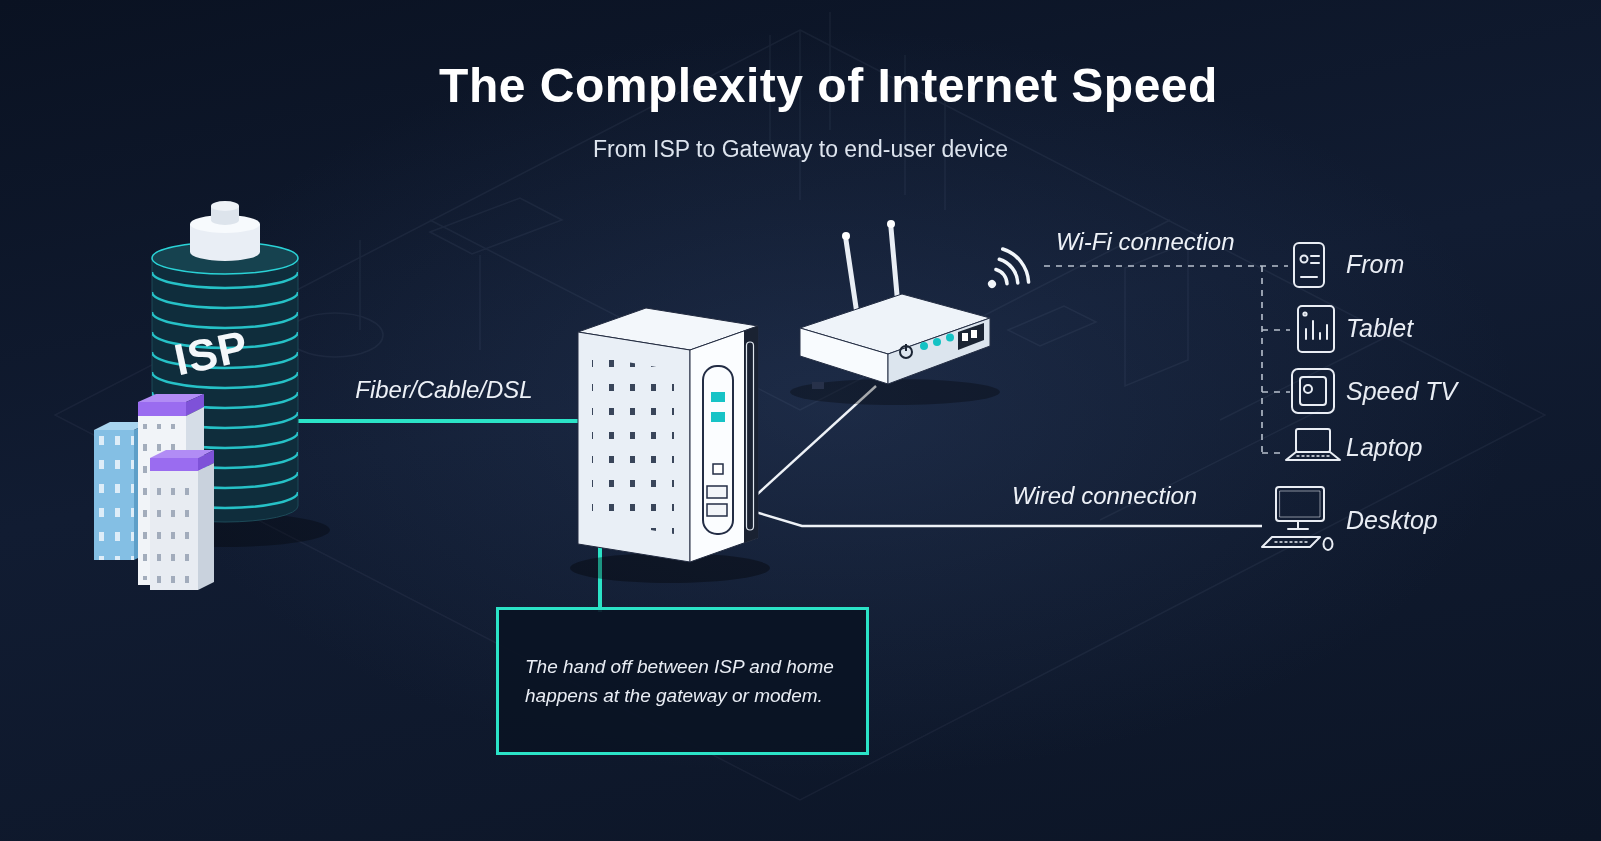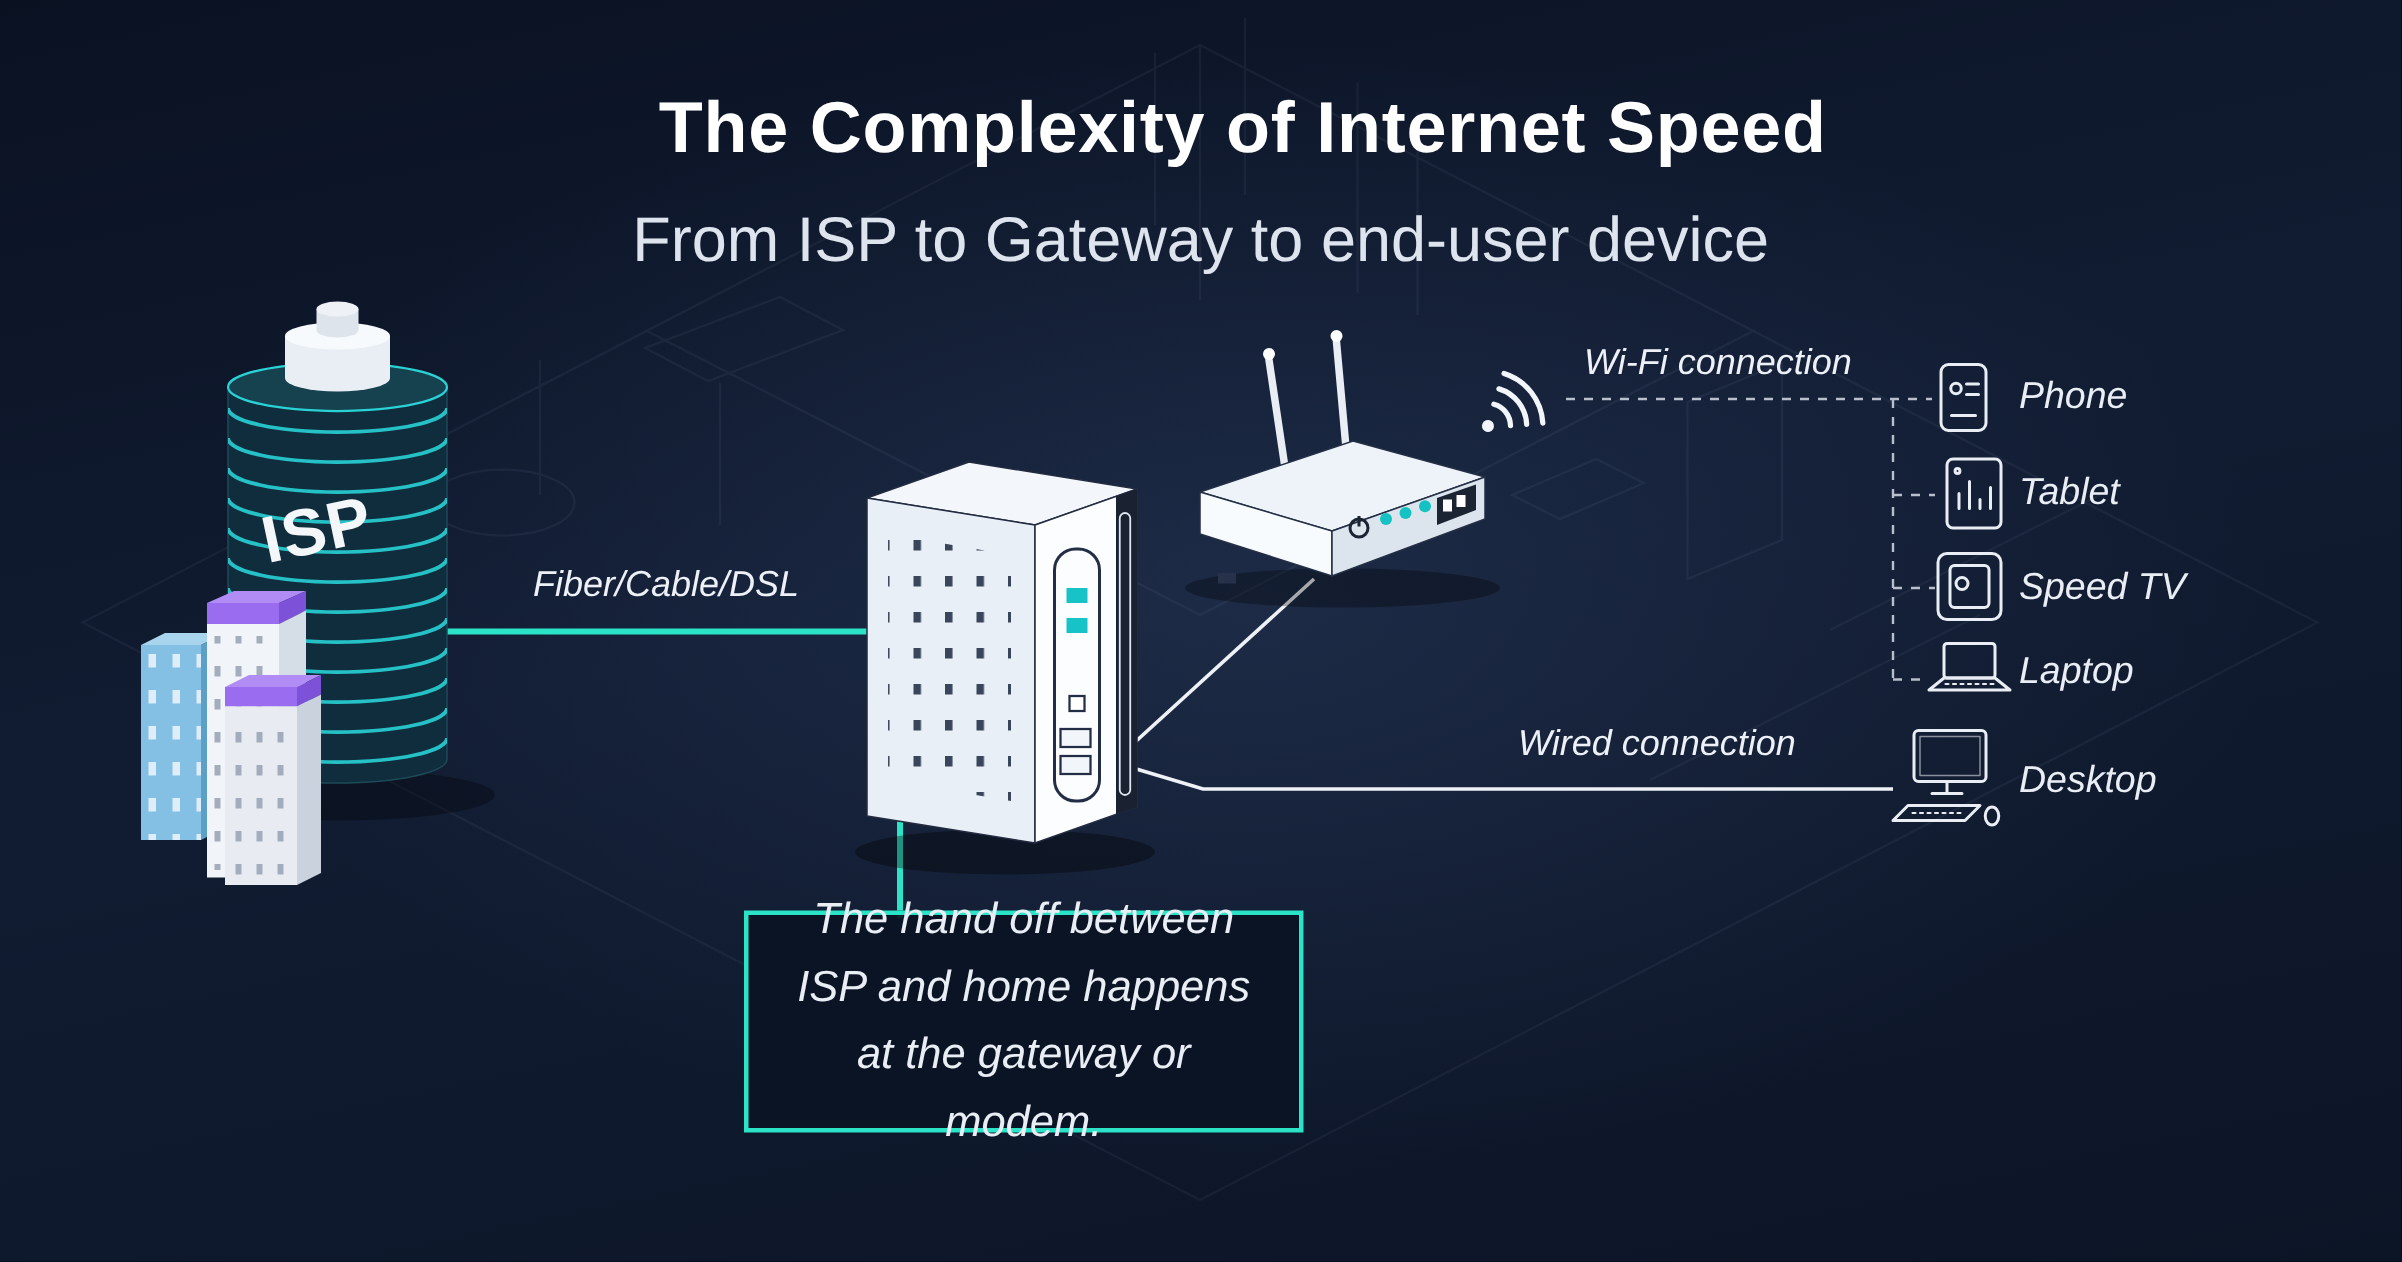--- a/index.html
+++ b/index.html
@@ -13,21 +13,21 @@
       linear-gradient(168deg, #0a1222 0%, #111c32 45%, #0c1526 100%);
   }
   svg.layer { position:absolute; inset:0; display:block; }
 
   .title {
     position:absolute; top:58px; left:0; width:100%; text-align:center;
     color:#ffffff; font-size:48px; font-weight:700; letter-spacing:.5px;margin-left:28px;
   }
   .subtitle {
     position:absolute; top:136px; left:0; width:100%; text-align:center;
-    color:#dde4ee; font-size:42px; font-weight:400;
+    color:#dde4ee; font-size:23px; font-weight:400;
   }
   .lbl { position:absolute; color:#edf1f7; font-style:italic; font-size:24px; white-space:nowrap; }
   .lbl.center { text-align:center; }
   .lbl-fiber { left:333px; top:376px; width:222px; }
   .lbl-wisp  { left:333px; top:428px; width:222px; }
   .lbl-wifi  { left:1056px; top:228px; }
   .lbl-wired { left:991px;  top:482px;margin-left:21px; }
 
   .devlbl { position:absolute; left:1346px; color:#e9edf4; font-style:italic; font-size:25px; white-space:nowrap; }
   .devlbl-phone   { top:250px; }
@@ -35,21 +35,21 @@
   .devlbl-smarttv { top:377px; }
   .devlbl-laptop  { top:433px; }
   .devlbl-desktop { top:506px; }
 
   .callout {
     position:absolute; left:496px; top:607px; width:373px; height:148px;
     border:3px solid #2be3c7; background:rgba(10,19,36,.92);
     display:flex; align-items:center; justify-content:center; padding:10px 26px;
   }
   .callout p {
-    color:#e9edf4; font-style:italic; font-size:29px; line-height:1.55; text-align:center;
+    color:#e9edf4; font-style:italic; font-size:19px; line-height:1.55; 
   }
 </style>
 </head>
 <body>
 
 <div class="canvas">
 
   <svg class="layer" viewBox="0 0 1601 841">
     <defs>
       <clipPath id="towerClip">
@@ -220,21 +220,21 @@
     </g>
   </svg>
 
   <h1 class="title">The Complexity of Internet Speed</h1>
   <h2 class="subtitle">From ISP to Gateway to end-user device</h2>
 
   <div class="lbl center lbl-fiber">Fiber/Cable/DSL</div>
   <div class="lbl lbl-wifi">Wi-Fi connection</div>
   <div class="lbl lbl-wired">Wired connection</div>
 
-  <div class="devlbl devlbl-phone">Phone</div>
+  <div class="devlbl devlbl-phone">From</div>
   <div class="devlbl devlbl-tablet">Tablet</div>
   <div class="devlbl devlbl-smarttv">Speed TV</div>
   <div class="devlbl devlbl-laptop">Laptop</div>
   <div class="devlbl devlbl-desktop">Desktop</div>
 
   <div class="callout">
     <p>The hand off between ISP and home happens at the gateway or modem.</p>
   </div>
 
 </div>

